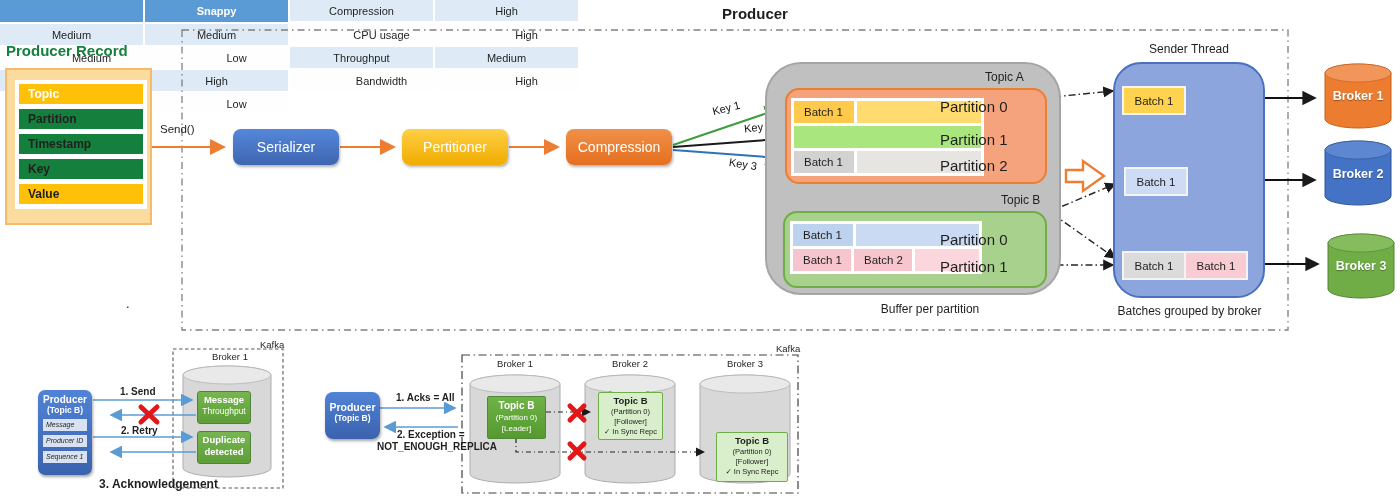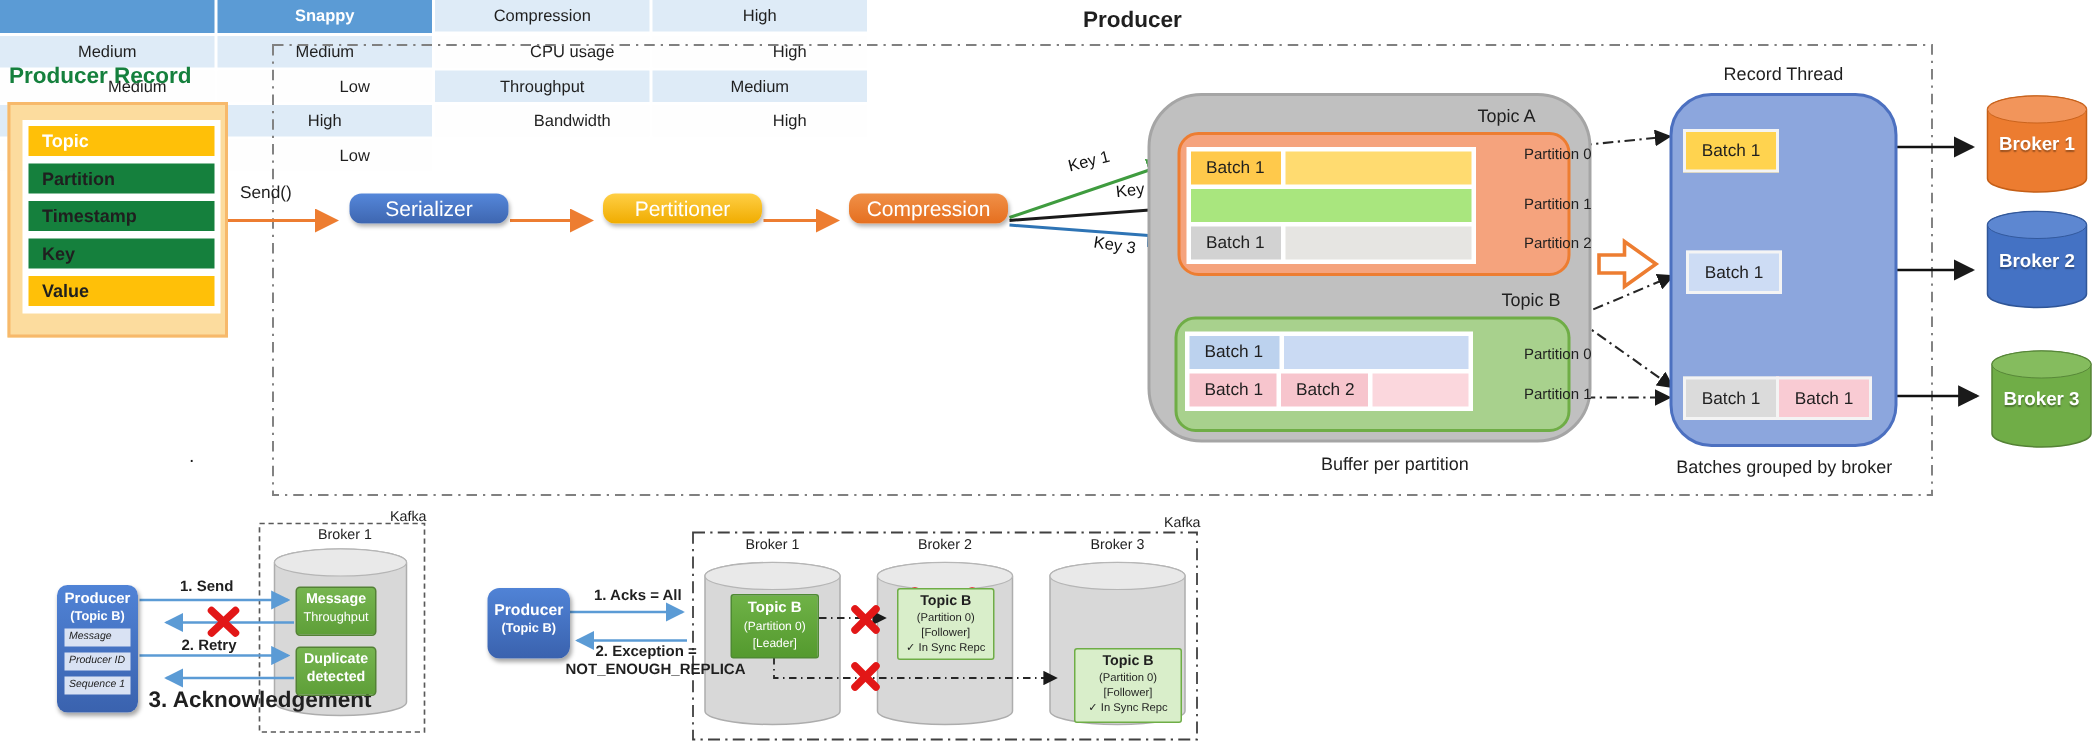--- a/index.html
+++ b/index.html
@@ -16,21 +16,21 @@
 
   
   #prodRecord{left:5px;top:68px;width:147px;height:157px;background:#FCDC9E;border:2px solid #F7B96B;box-sizing:border-box;}
   #prFrame{position:absolute;left:8px;top:10px;width:124px;background:#fff;padding:4px 4px 0 4px;}
   .pr-row{height:20px;margin-bottom:5px;display:flex;align-items:center;padding-left:9px;font-size:12px;font-weight:bold;}
   .pr-gold{background:#FFC008;}
   .pr-cream{background:#15803d;}
   .pr-white{color:#fff;}
 
   
-  .stage{position:absolute;width:106px;height:20px;border-radius:8px;color:#fff;font-size:14px;
+  .stage{position:absolute;width:106px;height:36px;border-radius:8px;color:#fff;font-size:14px;
          box-shadow:1px 2px 3px rgba(0,0,0,.3);display:flex;align-items:center;justify-content:center;}
   #stSer{left:233px;top:129px;background:linear-gradient(180deg,#5587DA,#3E66B0);}
   #stPar{left:402px;top:129px;background:linear-gradient(180deg,#FFCF45,#F0AC00);}
   #stCom{left:566px;top:129px;background:linear-gradient(180deg,#F09048,#E56F1F);}
   #sendLbl{left:160px;top:123px;font-size:11.5px;}
 
   .keylbl{position:absolute;font-size:11px;color:#111;}
   #key1{left:712px;top:102px;transform:rotate(-14deg);}
   #key2{left:744px;top:121px;transform:rotate(-6deg);}
   #key3{left:729px;top:158px;transform:rotate(9deg);}
@@ -40,21 +40,21 @@
   #accBox{left:765px;top:62px;width:296px;height:233px;background:#C0C0C0;border:2px solid #A5A5A5;border-radius:36px;box-sizing:border-box;}
   #topicALbl{left:985px;top:70px;font-size:12px;}
   #topicA{left:785px;top:88px;width:262px;height:96px;background:#F5A37D;border:2px solid #ED7D31;border-radius:14px;box-sizing:border-box;}
   #frameA{left:791px;top:98px;width:187px;background:#fff;padding:3px 3px 0 3px;}
   #topicBLbl{left:1001px;top:193px;font-size:12px;}
   #topicB{left:783px;top:211px;width:264px;height:77px;background:#A8D18D;border:2px solid #6FAD46;border-radius:14px;box-sizing:border-box;}
   #frameB{left:790px;top:221px;width:186px;background:#fff;padding:3px 3px 0 3px;}
   .buf-row{height:22px;margin-bottom:3px;display:flex;gap:3px;}
   .cell{display:flex;align-items:center;padding-left:10px;font-size:11.5px;box-sizing:border-box;}
   .fill{flex:1;}
-  .plabel{position:absolute;left:1016px;font-size:10px;}
+  .plabel{position:absolute;left:940px;font-size:15px;}
   #bufCap{left:830px;top:302px;width:200px;text-align:center;font-size:12px;}
 
   
   #sendTitle{left:1133px;top:42px;width:112px;text-align:center;font-size:12px;}
   #senderBox{left:1113px;top:62px;width:152px;height:236px;background:#8CA6DD;border:2px solid #4C70C0;border-radius:28px;box-sizing:border-box;}
   .sbatch{position:absolute;width:60px;height:25px;border:2px solid #F4F4F4;display:flex;align-items:center;justify-content:center;font-size:11.5px;}
   #sb1{left:1122px;top:86px;background:#FFD34F;}
   #sb2{left:1124px;top:167px;background:#CDDCF4;}
   #sb3{left:1122px;top:251px;background:#DBDBDB;}
   #sb4{left:1184px;top:251px;background:#F9CBD3;}
@@ -67,21 +67,21 @@
   #idKafka{left:260px;top:339px;font-size:9.5px;}
   #idBroker{left:197px;top:351px;width:66px;text-align:center;font-size:9.5px;}
   #idProd{left:38px;top:390px;width:54px;height:85px;background:linear-gradient(180deg,#5083D6,#3A62AE);
           border-radius:7px;box-shadow:1px 2px 3px rgba(0,0,0,.35);}
   .idTitle{font-size:10px;font-weight:bold;color:#fff;text-align:center;margin-top:4px;}
   .idSub{font-size:8.5px;font-weight:bold;color:#fff;text-align:center;}
   .idField{margin:4px 5px 0 5px;background:#D9E2F3;font-size:7px;font-style:italic;padding:2px 3px;line-height:8px;}
   .arrLbl{position:absolute;font-size:10px;font-weight:600;}
   #lSend{left:120px;top:386px;text-align:right;}
   #lRetry{left:121px;top:425px;}
-  #lAck{left:99px;top:458px;font-size:15px;}
+  #lAck{left:99px;top:477px;font-size:12px;}
   .gbox{position:absolute;left:197px;width:52px;height:29px;background:linear-gradient(180deg,#76B550,#5E9F38);
         border:1px solid #538135;border-radius:3px;color:#fff;text-align:center;padding-top:2px;box-sizing:content-box;}
   #gb1{top:391px;} #gb2{top:431px;}
   .gb-l1{font-size:9.5px;font-weight:bold;line-height:12px;}
   .gb-l2{font-size:8.5px;line-height:11px;}
   .gb-l2b{font-size:9.5px;font-weight:bold;line-height:11px;}
 
   
   #akProd{left:325px;top:392px;width:55px;height:47px;background:linear-gradient(180deg,#5083D6,#3A62AE);
           border-radius:8px;box-shadow:1px 2px 3px rgba(0,0,0,.35);color:#fff;text-align:center;}
@@ -301,21 +301,21 @@
       <div class="cell" style="width:58px;background:#F7C5CD;">Batch 1</div>
       <div class="cell" style="width:58px;background:#F7C5CD;">Batch 2</div>
       <div class="cell fill" style="background:#FBD7DD;"></div>
     </div>
   </div>
   <div class="plabel" style="top:231px;">Partition 0</div>
   <div class="plabel" style="top:258px;">Partition 1</div>
 
   <div class="abs" id="bufCap">Buffer per partition</div>
 
-  <div class="abs" id="sendTitle">Record Thread</div>
+  <div class="abs" id="sendTitle">Sender Thread</div>
   <div class="abs" id="senderBox"></div>
   <div class="sbatch" id="sb1">Batch 1</div>
   <div class="sbatch" id="sb2">Batch 1</div>
   <div class="sbatch" id="sb3">Batch 1</div>
   <div class="sbatch" id="sb4">Batch 1</div>
   <div class="abs" id="sendCap">Batches grouped by broker</div>
 
   <div class="brLabel" style="top:89px;">Broker 1</div>
   <div class="brLabel" style="top:167px;">Broker 2</div>
   <div class="brLabel" id="brL3" style="top:259px;">Broker 3</div>

